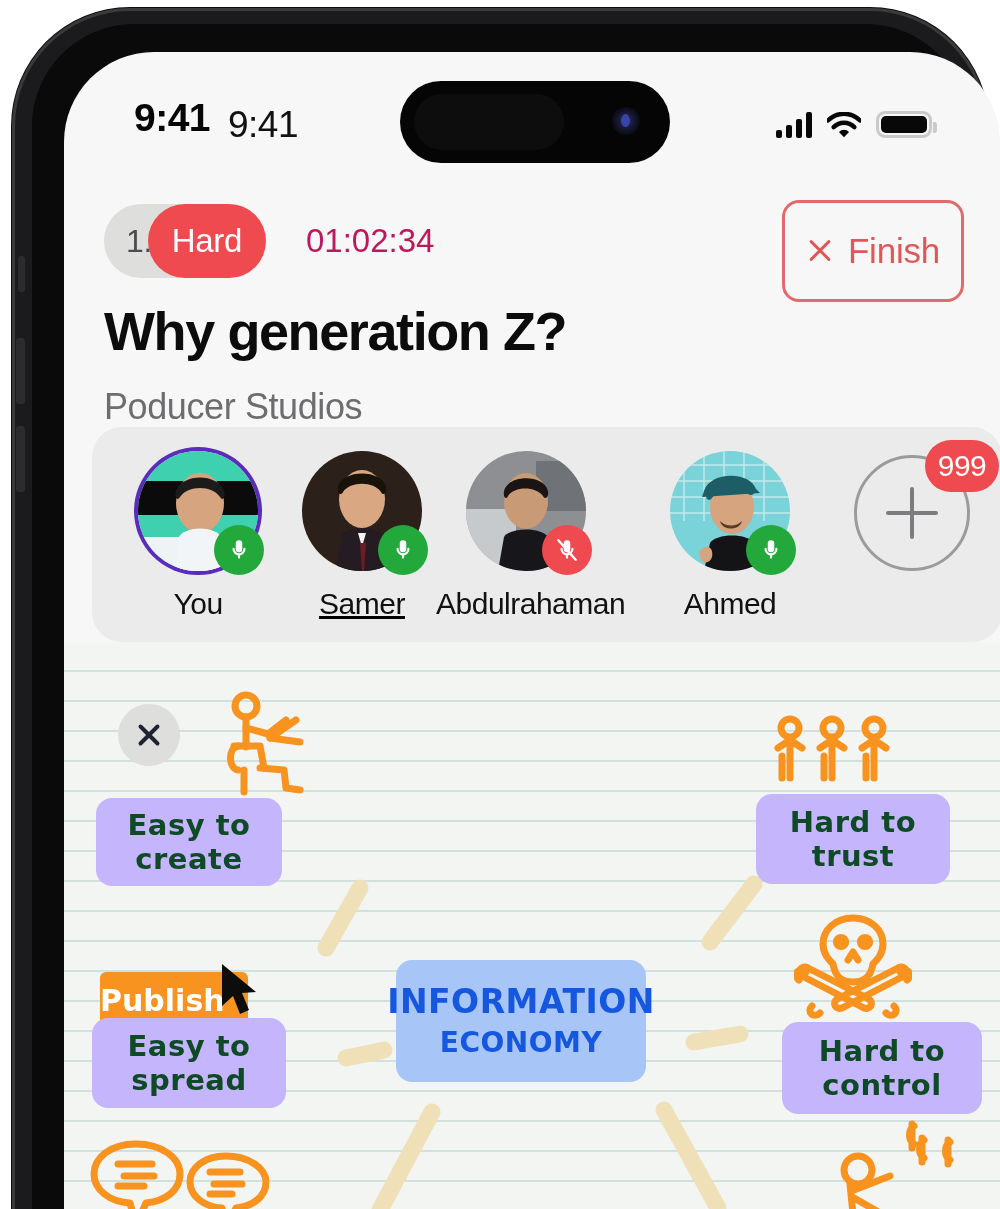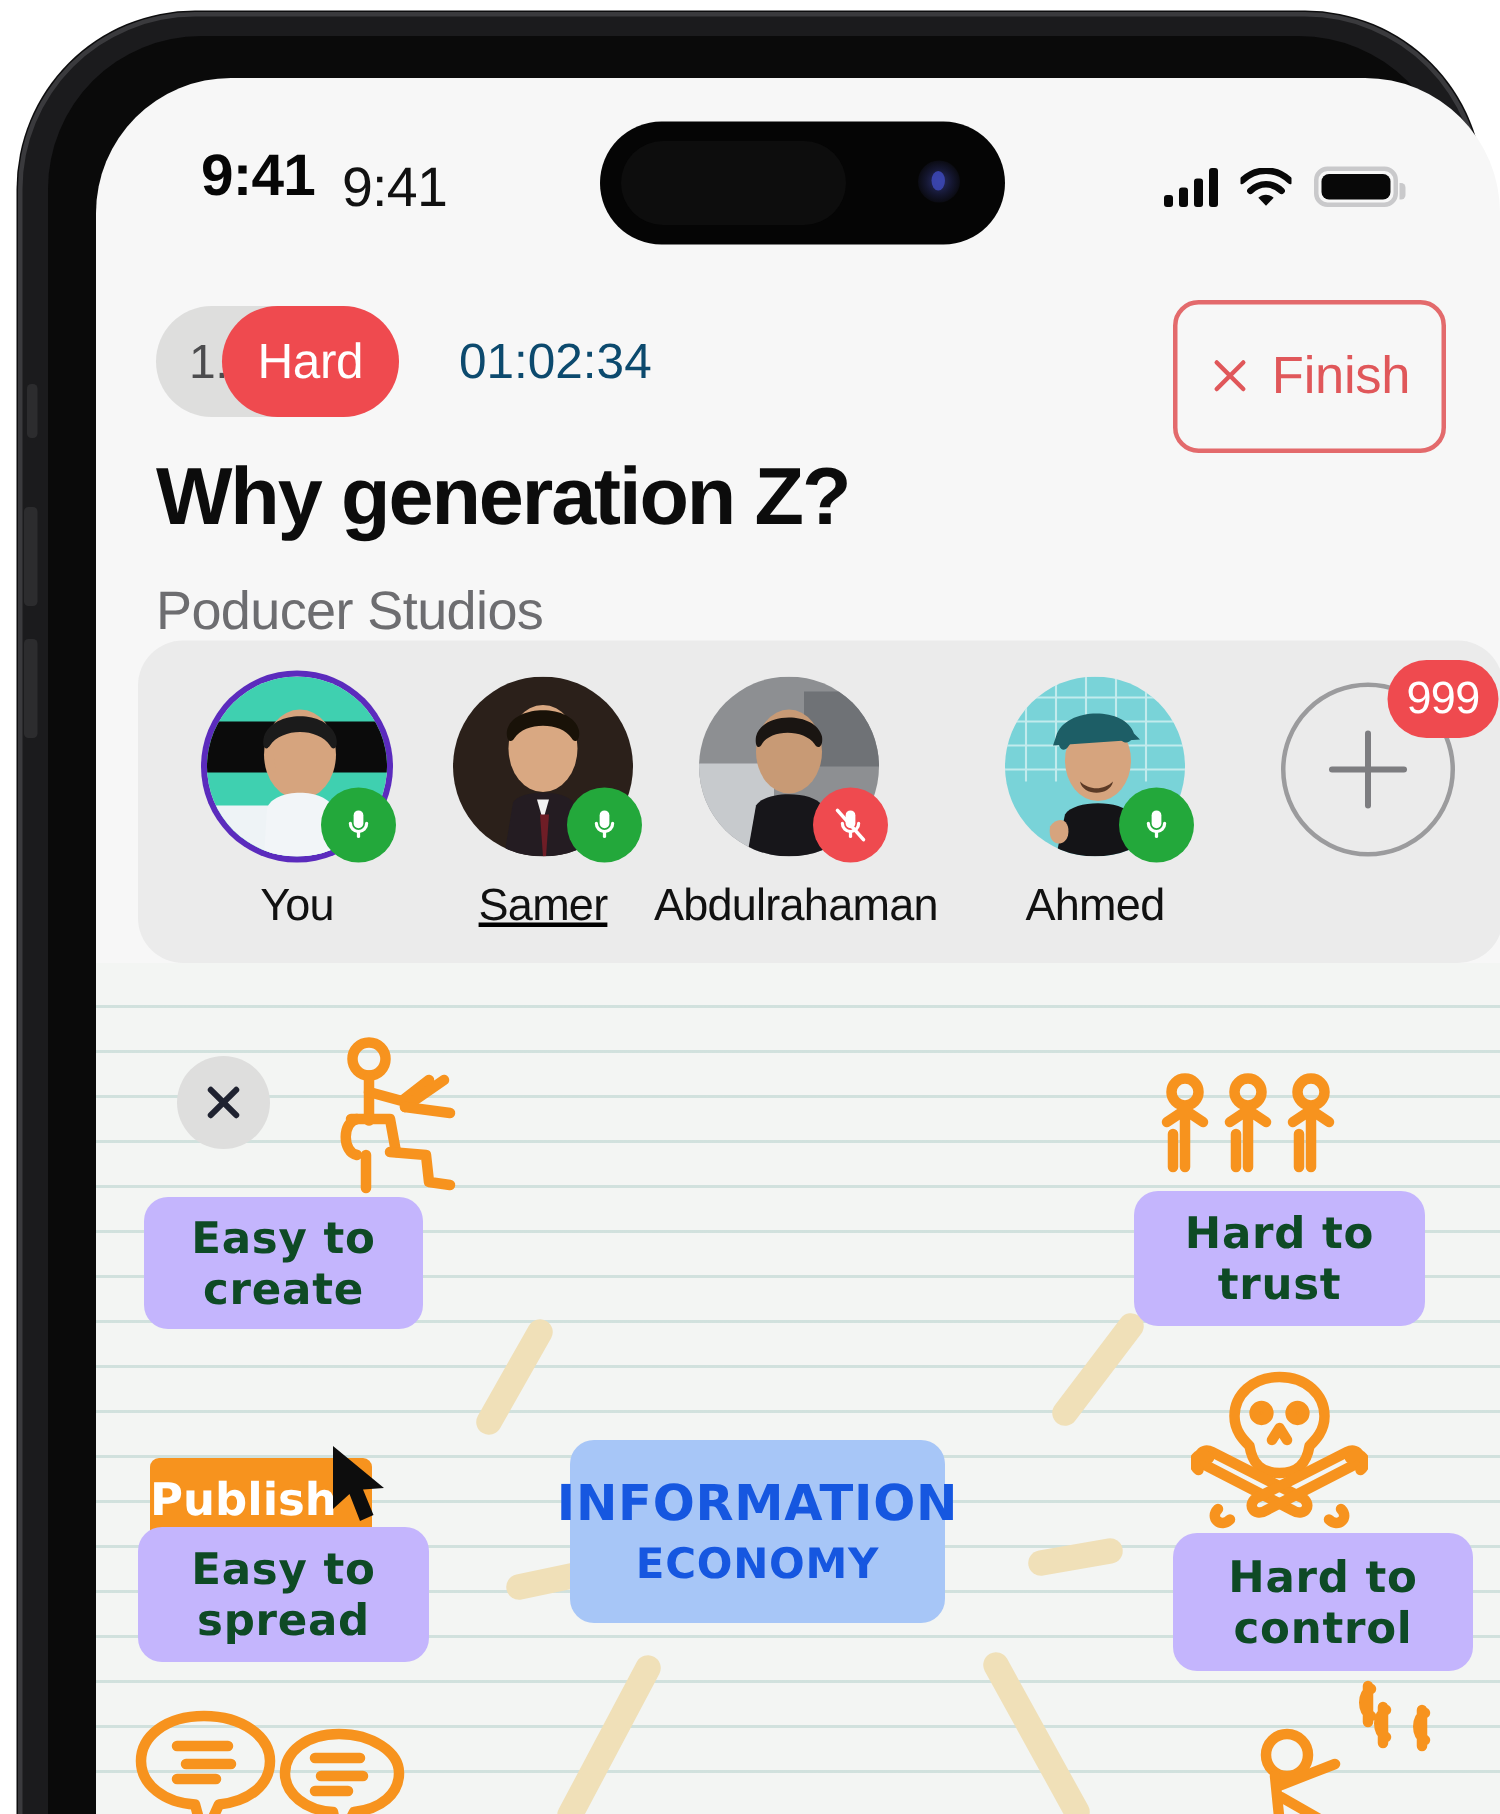--- a/index.html
+++ b/index.html
@@ -60,21 +60,21 @@
     position:absolute; left:40px; top:0; height:74px; min-width:160px;
     background:#dededd; border-radius:37px; display:flex; align-items:center; padding-left:22px;
   }
   .live-count{ font-size:32px; color:#4c4c4e; font-weight:400; padding-right:14px; letter-spacing:-0.3px;}
   .live-badge{
     height:74px; min-width:118px; background:#ef4a4f; border-radius:37px;
     display:flex; align-items:center; justify-content:center; color:#fff;
     font-size:33px; font-weight:400; padding:0 24px; letter-spacing:-0.3px;
     position:absolute; right:-2px; top:0;
   }
-  .timer{ position:absolute; left:242px; top:18px; font-size:33px; color:#0c4a6e; letter-spacing:0px; }
+  .timer{ position:absolute; left:242px; top:18px; font-size:33px; color:#be185d; letter-spacing:0px; }
   .finish-btn{
     position:absolute; right:36px; top:-4px; width:182px; height:102px;
     border:3px solid #e36a6c; border-radius:17px; background:transparent;
     display:flex; align-items:center; justify-content:center; gap:14px;
     color:#e0575a; font-size:35px; letter-spacing:-0.2px;
   }
   .finish-x{ width:28px; height:28px; position:relative; flex:0 0 auto; }
   .finish-x::before,.finish-x::after{ content:""; position:absolute; left:0; top:12px; width:28px; height:3px; background:#e0575a; border-radius:2px;}
   .finish-x::before{ transform:rotate(45deg); }
   .finish-x::after{ transform:rotate(-45deg); }
@@ -367,21 +367,21 @@
           </div>
           <svg style="position:absolute;left:153px;top:320px;" width="46" height="58" viewBox="0 0 46 58">
             <path d="M5 2 L5 44 L16 34 L23 52 L32 48 L25 31 L39 30 Z" fill="#0d0d0d"></path>
           </svg>
 
           <div class="hl green" style="left:28px; top:376px; width:194px; height:90px;">
             <span class="ln note-txt" style="font-size:29px;">Easy to</span>
             <span class="ln note-txt" style="font-size:29px;">spread</span>
           </div>
 
-          <div class="hl blue" style="left:316px; top:318px; width:250px; height:122px;">
+          <div class="hl blue" style="left:332px; top:318px; width:250px; height:122px;">
             <span class="ln note-txt" style="font-size:33px;">INFORMATION</span>
             <span class="ln note-txt" style="font-size:28px; margin-top:4px;">ECONOMY</span>
           </div>
 
           <svg style="position:absolute;left:730px;top:270px;" width="118" height="110" viewBox="0 0 118 110">
             <g stroke="#f7931e" stroke-width="7" fill="none" stroke-linecap="round" stroke-linejoin="round">
               <path d="M59 6c-18 0-30 12-30 26 0 10 6 16 10 20 2 12 8 18 20 18s18-6 20-18c4-4 10-10 10-20C89 18 77 6 59 6z"></path>
               <circle cx="47" cy="30" r="4.6" fill="#f7931e"></circle>
               <circle cx="71" cy="30" r="4.6" fill="#f7931e"></circle>
               <path d="M54 48l5-8 5 8"></path>

